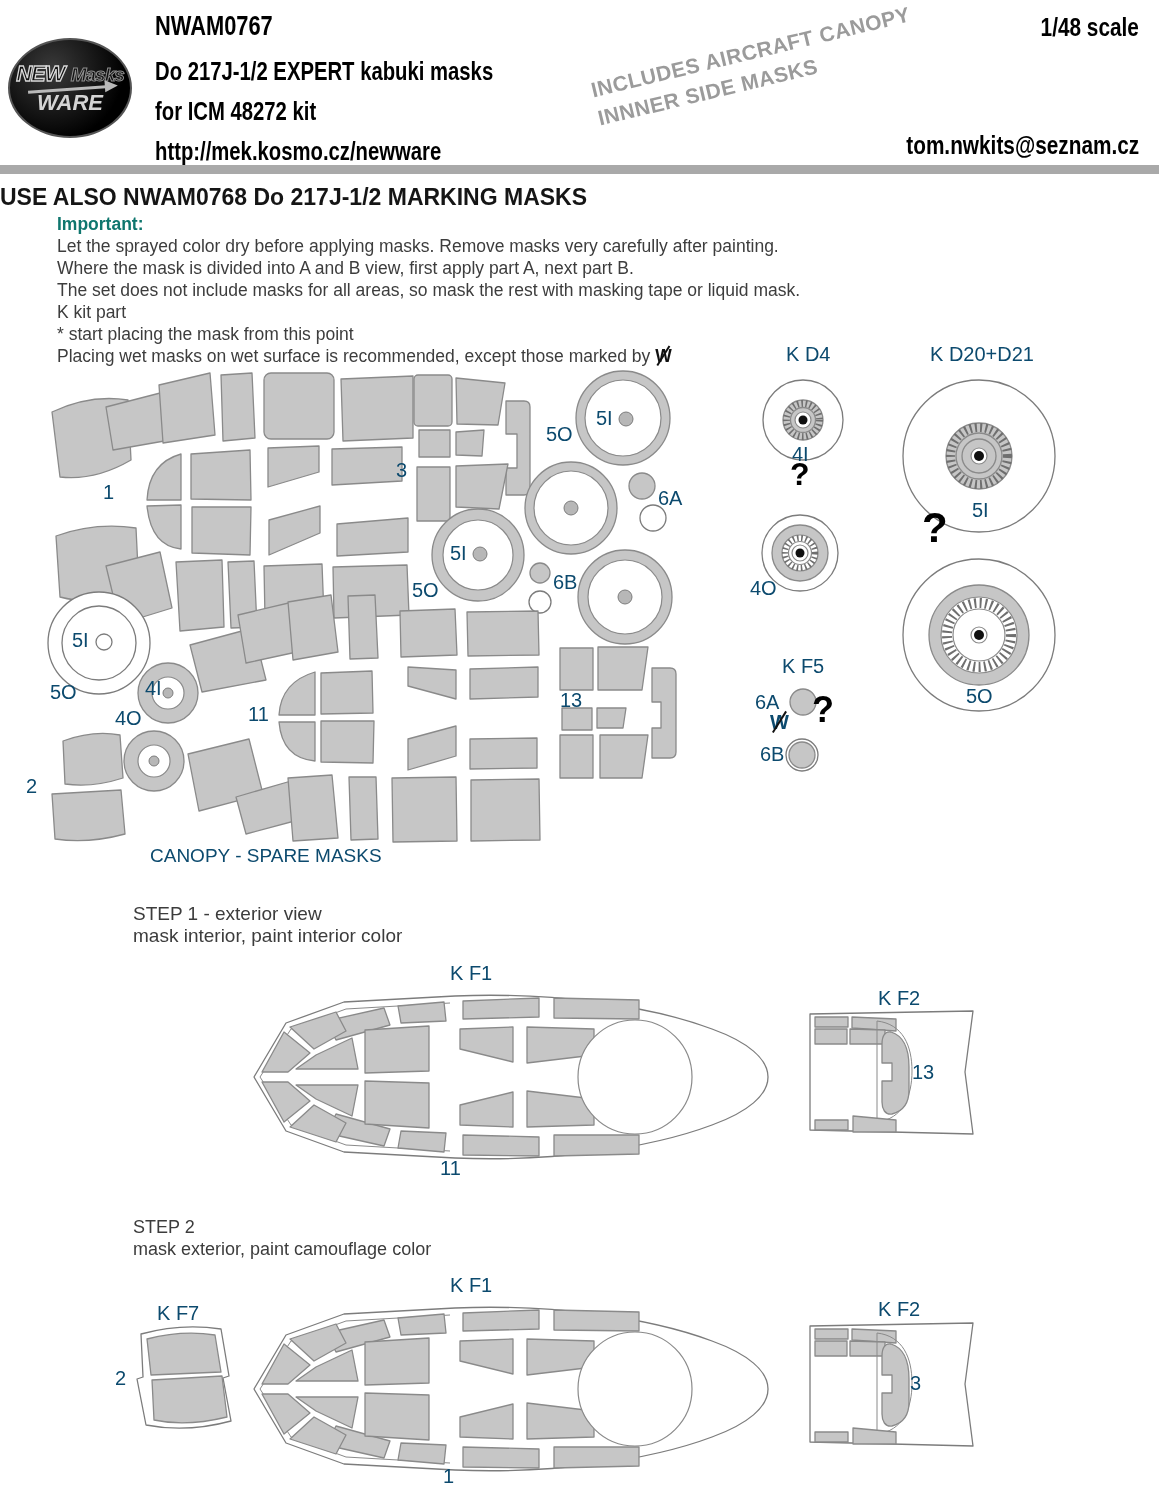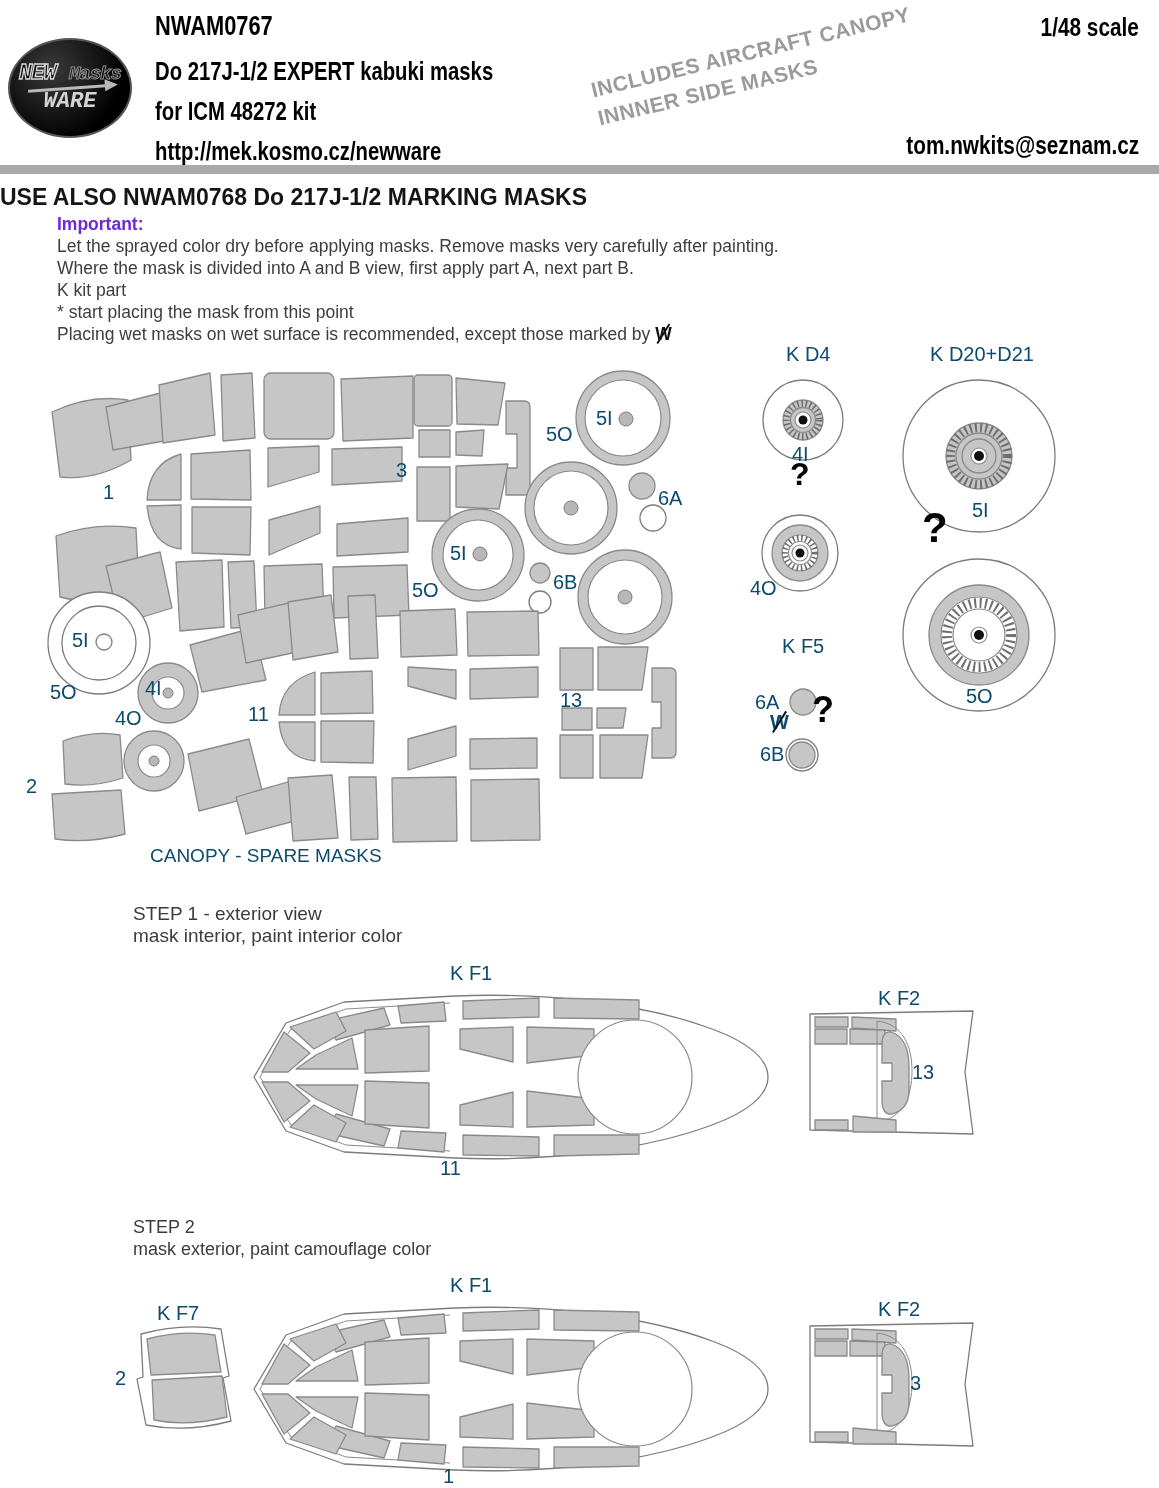--- a/index.html
+++ b/index.html
@@ -2,21 +2,21 @@
 <html><head>
 <meta charset="utf-8">
 <style>
   html,body{margin:0;padding:0;background:#888;}
   .page{position:relative;width:1159px;height:1488px;background:#fff;margin:0 auto;
         font-family:"Liberation Sans",sans-serif;overflow:hidden;}
   .abs{position:absolute;white-space:nowrap;}
   
   .logo{position:absolute;left:8px;top:38px;width:120px;height:96px;border-radius:50%;
         background:radial-gradient(circle at 35% 30%,#3a3a3a,#000 70%);
-        border:2px solid #555;display:flex;flex-direction:column;align-items:center;justify-content:center;font-family:Liberation Mono, monospace;}
+        border:2px solid #555;display:flex;flex-direction:column;align-items:center;justify-content:center;}
   .logo .row1{font-style:italic;font-weight:900;font-size:22px;line-height:20px;}
   .logo .w1{color:#111;-webkit-text-stroke:1.3px #d8d8d8;letter-spacing:-1px;}
   .logo .w2{color:#111;-webkit-text-stroke:1px #8f8f8f;font-size:19px;letter-spacing:-1px;}
   .logo-arrow{width:78px;height:3px;background:#b9b9b9;position:relative;margin:3px 0 2px -6px;transform:rotate(-4deg);}
   .logo-arrow::after{content:"";position:absolute;right:-12px;top:-5px;
         border-left:13px solid #b9b9b9;border-top:6px solid transparent;border-bottom:6px solid transparent;}
   .logo .row2{font-style:italic;font-weight:900;font-size:22px;color:#d4d4d4;line-height:20px;letter-spacing:0px;}
   .cond{font-weight:700;color:#000;transform-origin:0 50%;transform:scaleX(.78);letter-spacing:0px;}
   .condR{font-weight:700;color:#000;transform-origin:100% 50%;transform:scaleX(.8);}
   .hdr-code{left:155px;top:10px;font-size:28px;}
@@ -24,21 +24,21 @@
   .hdr-kit{left:155px;top:96px;font-size:26px;}
   .hdr-url{left:155px;top:136px;font-size:26px;}
   .hdr-scale{right:20px;top:12px;font-size:26px;}
   .hdr-email{right:20px;top:130px;font-size:26px;}
   .diag-note{left:588px;top:76px;color:#9b9b9b;font-weight:700;font-size:21px;line-height:29px;
              transform:rotate(-13.5deg);transform-origin:0 0;letter-spacing:.5px;}
   .bar{left:0;top:165px;width:1159px;height:9px;background:#a9a9a9;}
   .notice{left:0;top:184px;width:1159px;text-align:left;font-weight:700;font-size:23px;color:#151515;}
   
   .instr{left:57px;top:213px;font-size:17.5px;line-height:22px;color:#3d3d3d;white-space:nowrap;}
-  .instr b{color:#6d28d9;}
+  .instr b{color:#0f766e;}
   .wcross{position:relative;display:inline-block;font-weight:700;color:#111;}
   .wcross::after{content:"";position:absolute;left:-3px;right:-3px;top:46%;border-top:2px solid #111;transform:rotate(-58deg);}
   
   .dl{position:absolute;font-size:20px;color:#0c4a6e;line-height:20px;}
   .dls{font-size:19px;}
   .qm{font-weight:700;color:#000;}
   .svgbox{position:absolute;}
   
   .g{fill:#c6c6c6;stroke:#8a8a8a;stroke-width:1.3;stroke-linejoin:round;}
   .g2{fill:#b7b7b7;stroke:#7d7d7d;stroke-width:1;}
@@ -110,20 +110,21 @@
     <div>INCLUDES AIRCRAFT CANOPY</div>
     <div>INNNER SIDE  MASKS</div>
   </div>
   <div class="abs bar"></div>
   <div class="abs notice">USE ALSO NWAM0768 Do 217J-1/2 MARKING MASKS</div>
 
   <div class="abs instr">
     <div><b>Important:</b></div>
     <div>Let the sprayed color dry before applying masks. Remove masks very carefully after painting.</div>
     <div>Where the mask is divided into A and B view, first apply part A, next part B.</div>
+    <div>The set does not include masks for all areas, so mask the rest with masking tape or liquid mask.</div>
     <div>K kit part</div>
     <div>*  start placing the mask from this point</div>
     <div><span>Placing wet masks on wet surface is recommended, except those marked by</span>&nbsp;<span class="wcross">W</span></div>
   </div>
 
   <svg class="svgbox" style="left:0;top:350px" width="1159" height="500" viewBox="0 0 1159 500">
     <g>
 
       <path class="g" d="M52,62 Q90,44 128,50 L131,110 Q95,131 60,127 Z"></path>
       <path class="g" d="M106,57 L164,42 L170,90 L113,100 Z"></path>
@@ -289,21 +290,21 @@
   <span class="dl" style="left:115px;top:708px">4O</span>
   <span class="dl" style="left:26px;top:776px">2</span>
   <span class="dl" style="left:248px;top:704px">11</span>
   <span class="dl" style="left:560px;top:690px">13</span>
 
   <span class="dl" style="left:786px;top:344px">K D4</span>
   <span class="dl" style="left:792px;top:444px">4I</span>
   <span class="dl qm" style="left:790px;top:464px;font-size:32px">?</span>
   <span class="dl" style="left:750px;top:578px">4O</span>
 
-  <span class="dl" style="left:782px;top:636px">K F5</span>
+  <span class="dl" style="left:782px;top:656px">K F5</span>
   <span class="dl" style="left:755px;top:692px">6A</span>
   <span class="wcross dl" style="left:770px;top:712px">W</span>
   <span class="dl qm" style="left:812px;top:700px;font-size:36px">?</span>
   <span class="dl" style="left:760px;top:744px">6B</span>
 
   <span class="dl" style="left:930px;top:344px">K D20+D21</span>
   <span class="dl" style="left:972px;top:500px">5I</span>
   <span class="dl qm" style="left:922px;top:518px;font-size:42px">?</span>
   <span class="dl" style="left:966px;top:686px">5O</span>
 

